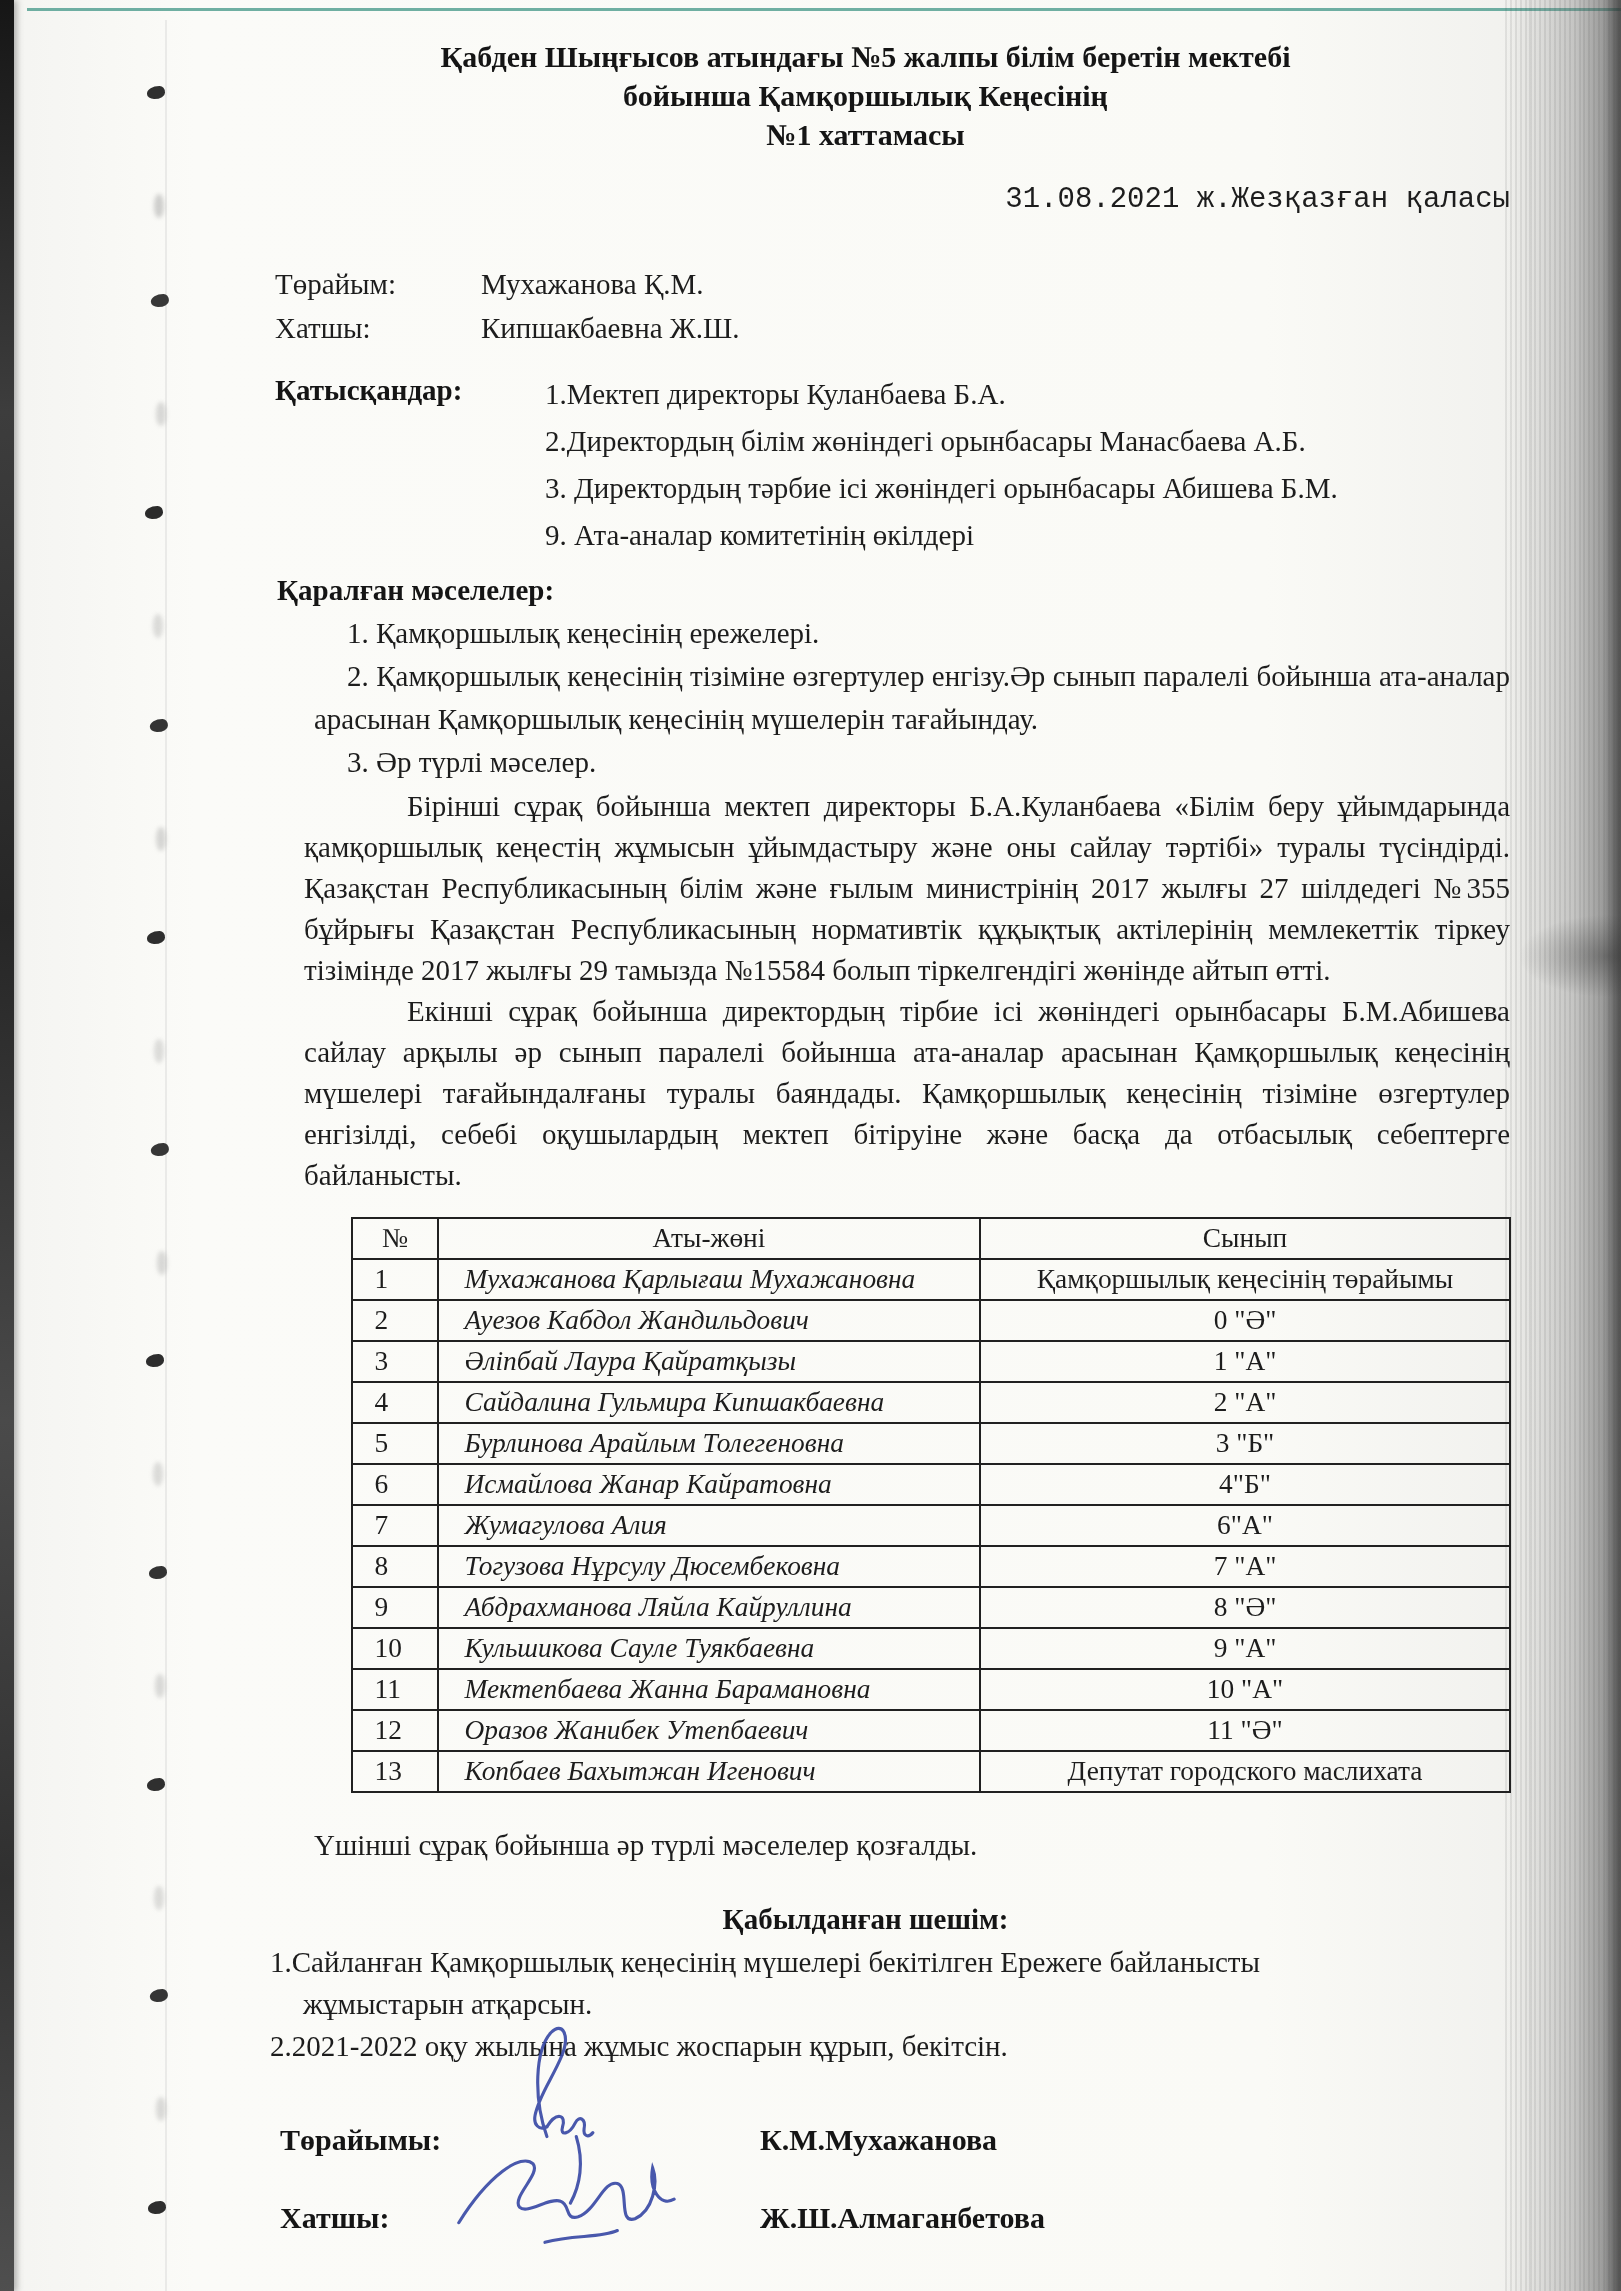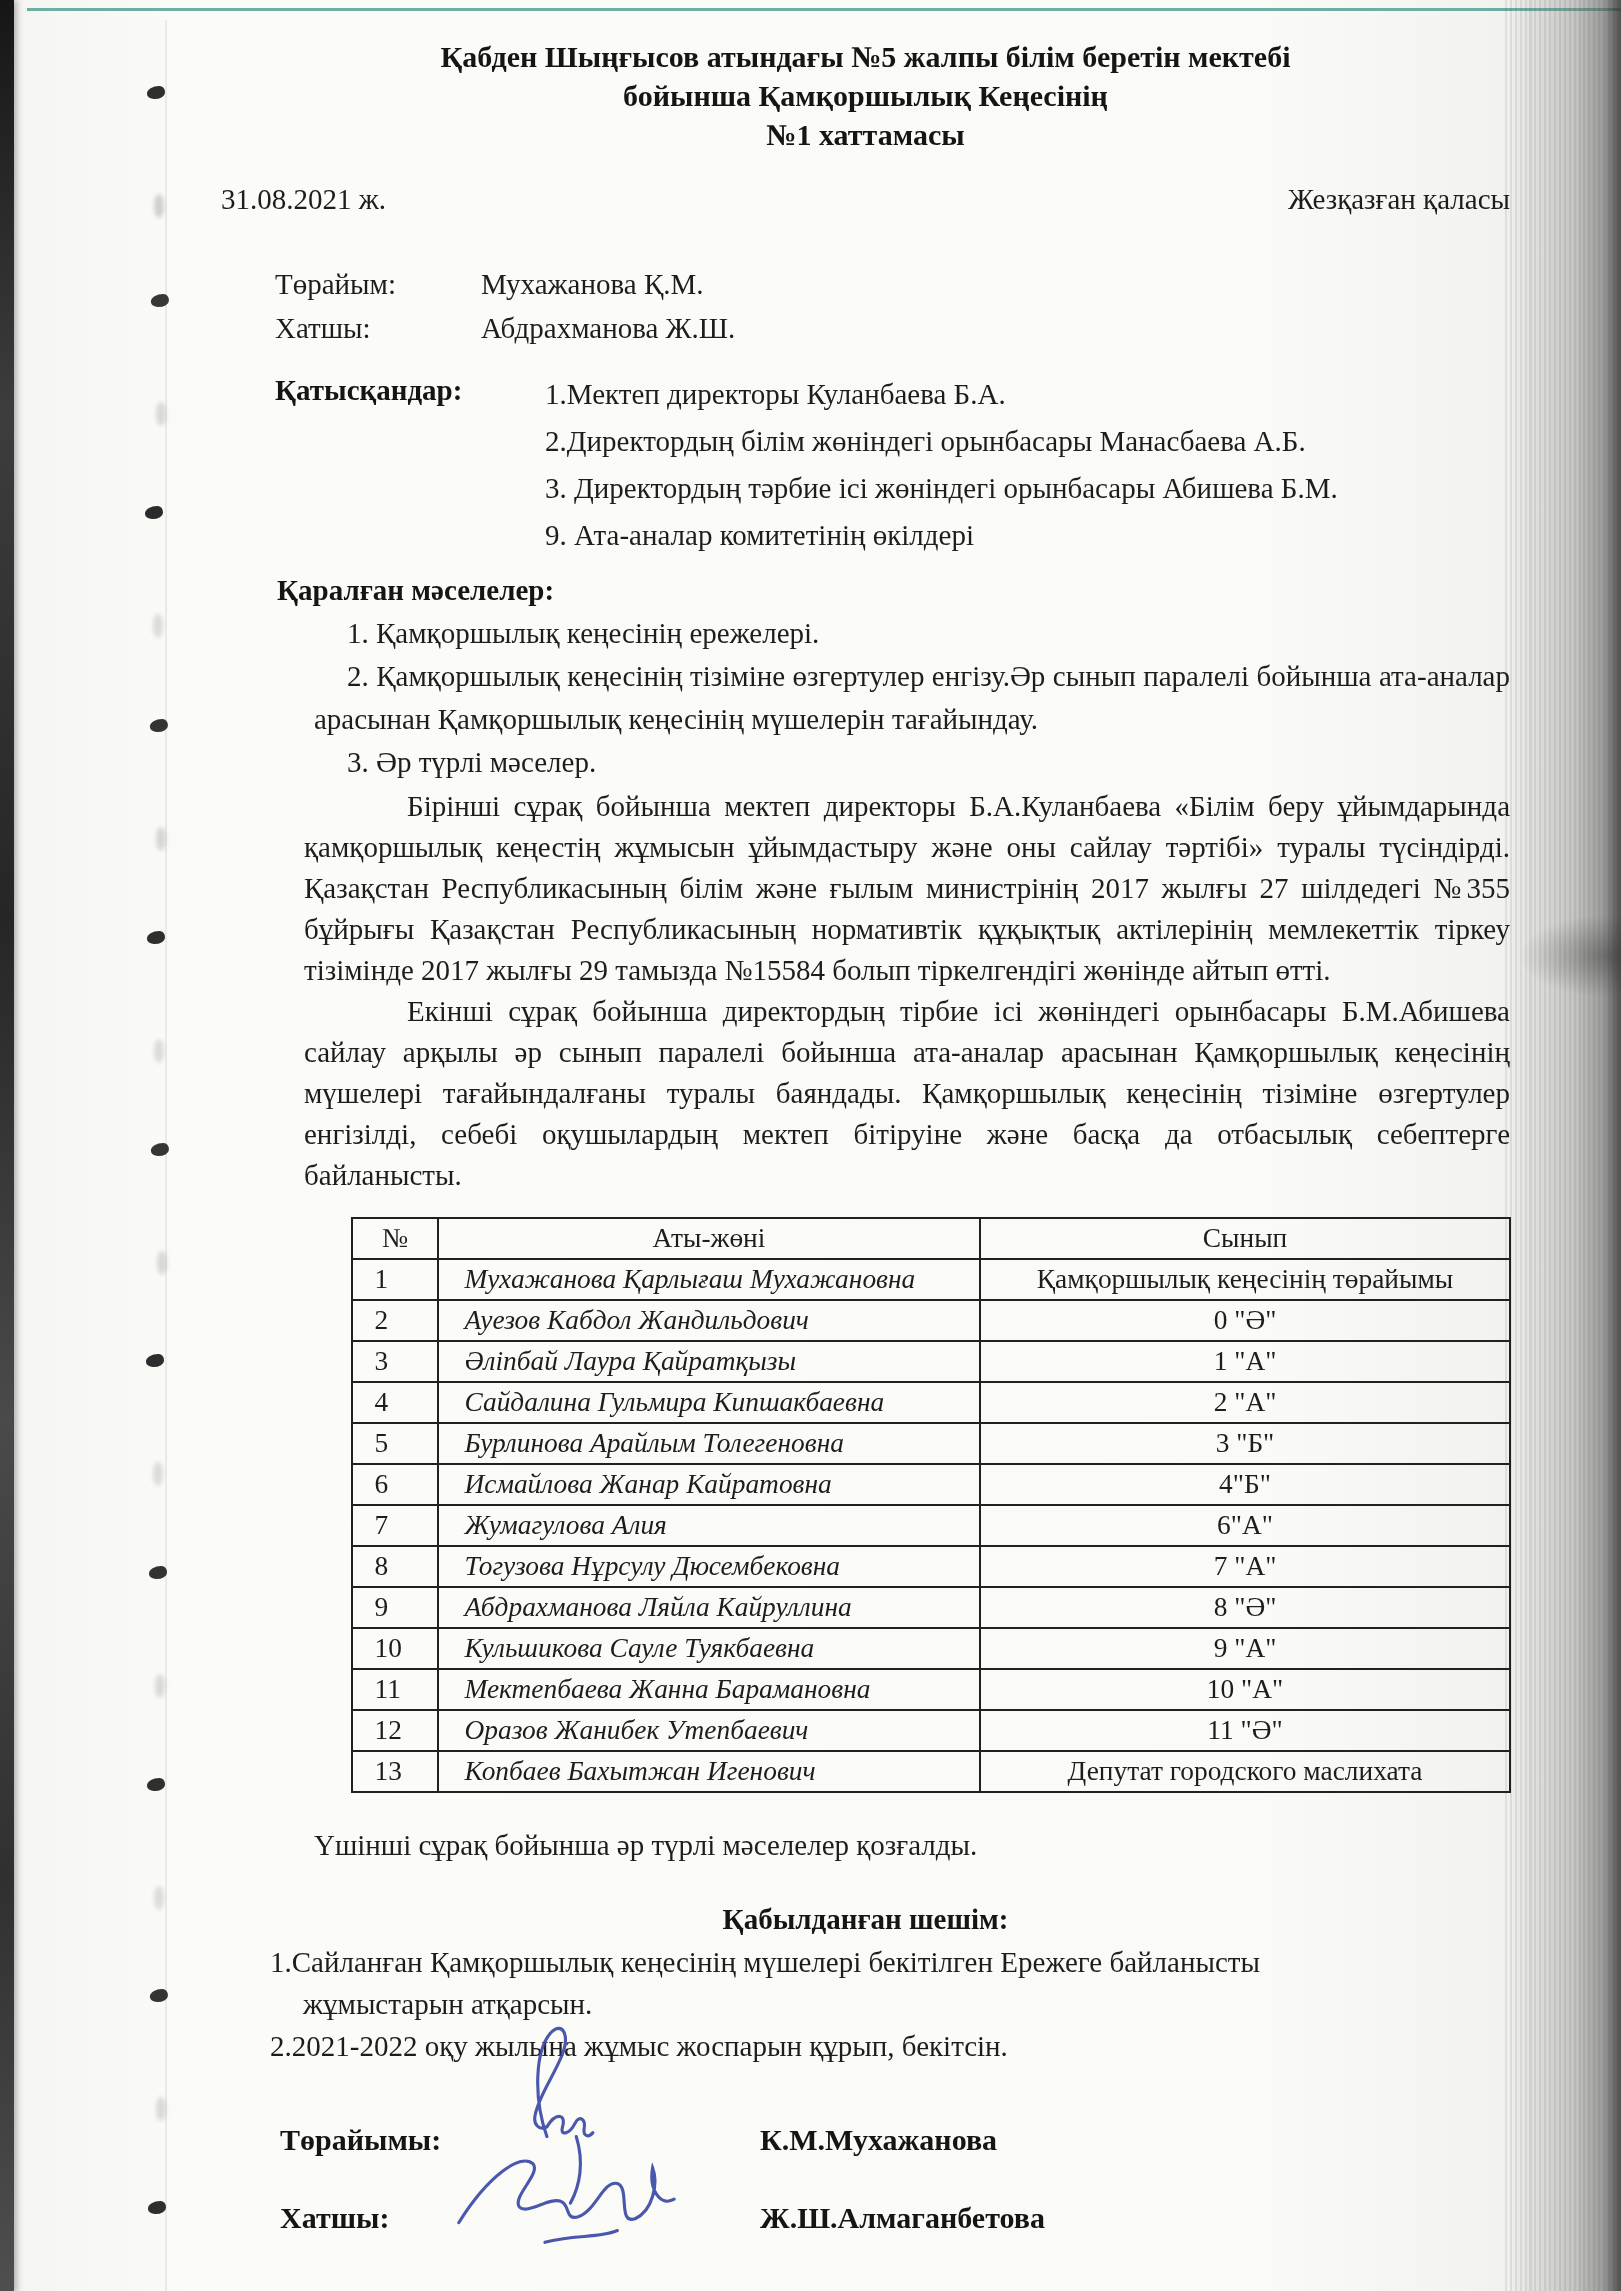--- a/index.html
+++ b/index.html
@@ -39,21 +39,21 @@
     box-shadow:
       2px 208px 0 0 rgba(118,118,118,.26), -1px 420px 0 0 rgba(110,110,110,.22),
       2px 633px 0 0 rgba(120,120,120,.27), 0px 845px 0 0 rgba(112,112,112,.22),
       2.9px 1057px 0 0 rgba(118,118,118,.26), -1px 1268px 0 0 rgba(110,110,110,.22),
       1px 1480px 0 0 rgba(118,118,118,.25), 0px 1692px 0 0 rgba(112,112,112,.22),
       2px 1903px 0 0 rgba(118,118,118,.25);
   }
   
   .content { position:absolute; left:221px; top:37px; width:1289px; font-size:29px; line-height:39px; }
   .doc-title { text-align:center; font-weight:bold; font-size:30px; line-height:39px; color:#151515; }
-  .date-row { display:flex; justify-content:space-between; margin-top:25.5px; height:39px; }
+  .date-row { display:flex; justify-content:flex-end; margin-top:25.5px; height:39px;font-family:Liberation Mono, monospace; }
   .roles { margin-top:43px; margin-left:54px; }
   .role-row { display:flex; line-height:44px; }
   .role-label { width:206px; }
   .participants { margin-top:21.6px; margin-left:54px; display:flex; }
   .participants-label { font-weight:bold; width:270px; color:#151515; }
   .participants-list div { line-height:47px; }
   .agenda-heading { margin-top:11.8px; margin-left:56px; font-weight:bold; height:41px; color:#151515; }
   .agenda-list { margin-left:93px; width:1196px; }
   .agenda-item { text-indent:33px; line-height:43px; text-align:justify; }
   .body-par { margin-left:83px; width:1206px; text-align:justify; text-indent:103px; line-height:41px; }
@@ -100,21 +100,21 @@
       <span>Жезқазған қаласы</span>
     </div>
 
     <div class="roles">
       <div class="role-row">
         <span class="role-label">Төрайым:</span>
         <span>Мухажанова Қ.М.</span>
       </div>
       <div class="role-row">
         <span class="role-label">Хатшы:</span>
-        <span>Абдрахманова Ж.Ш.</span>
+        <span>Кипшакбаевна Ж.Ш.</span>
       </div>
     </div>
 
     <div class="participants">
       <div class="participants-label">Қатысқандар:</div>
       <div class="participants-list">
         <div>1.Мектеп директоры Куланбаева Б.А.</div>
         <div>2.Директордың білім жөніндегі орынбасары Манасбаева А.Б.</div>
         <div>3. Директордың тәрбие ісі жөніндегі орынбасары Абишева Б.М.</div>
         <div>9. Ата-аналар комитетінің өкілдері</div>

